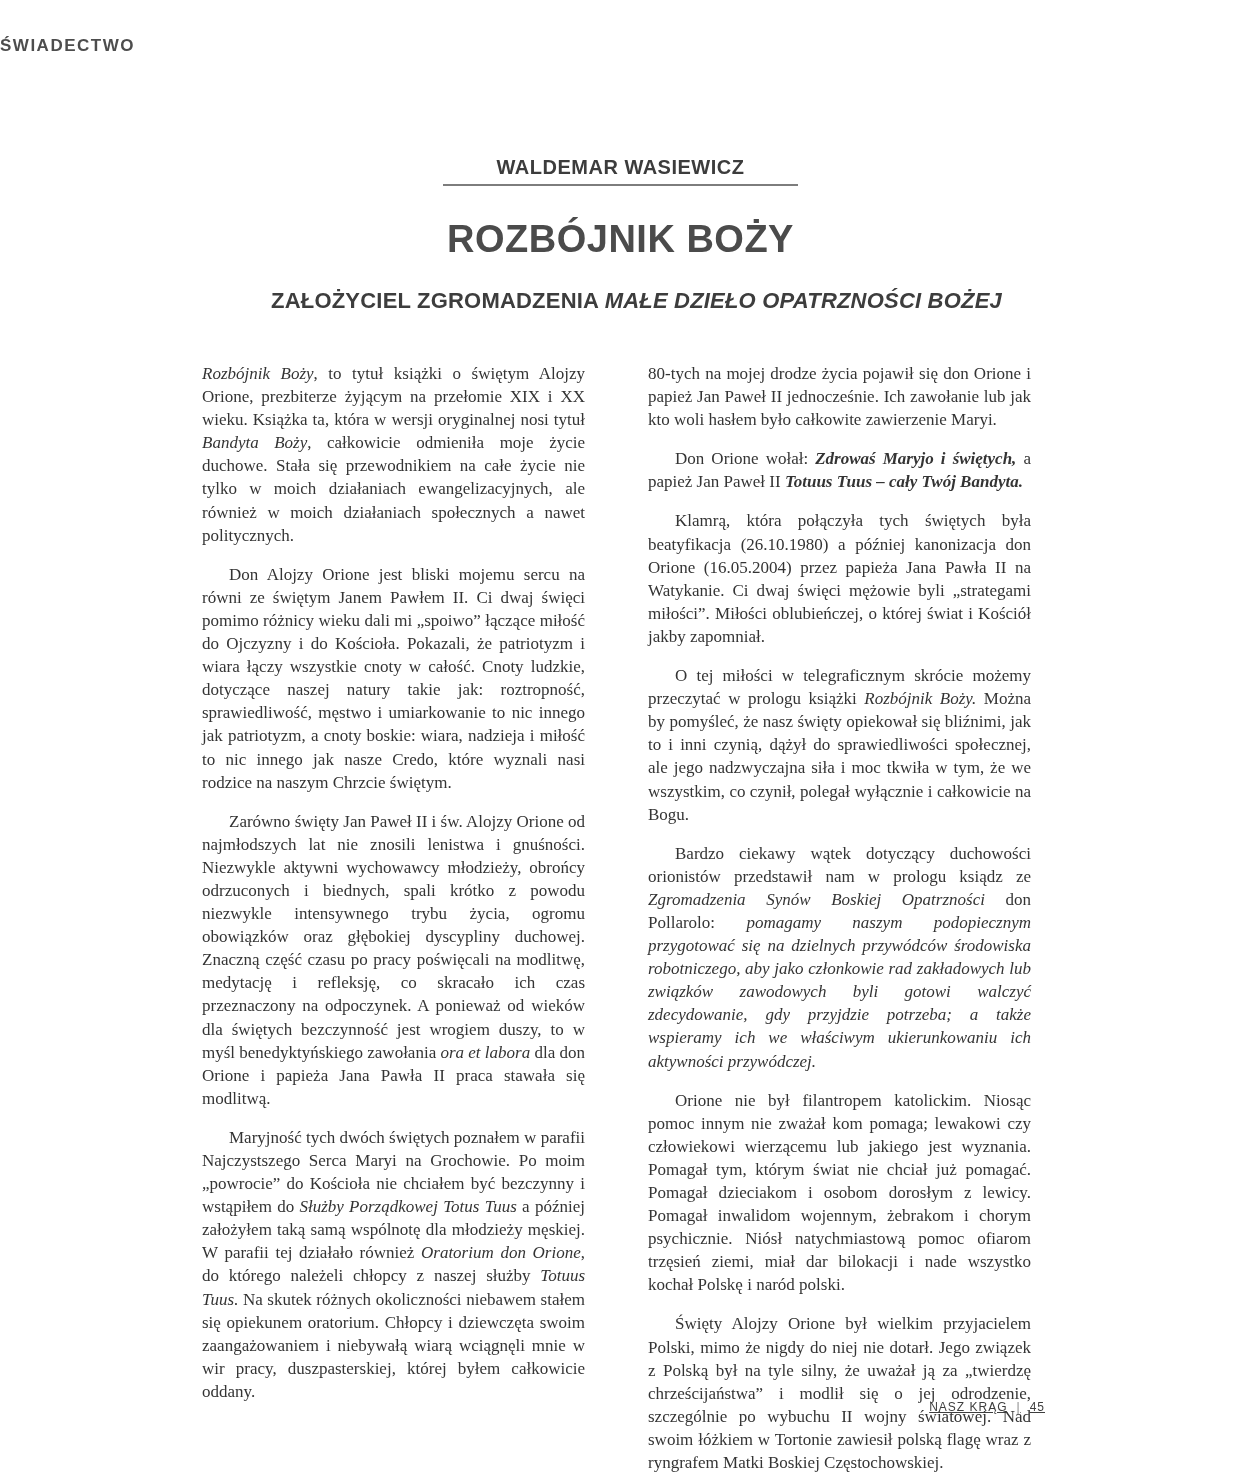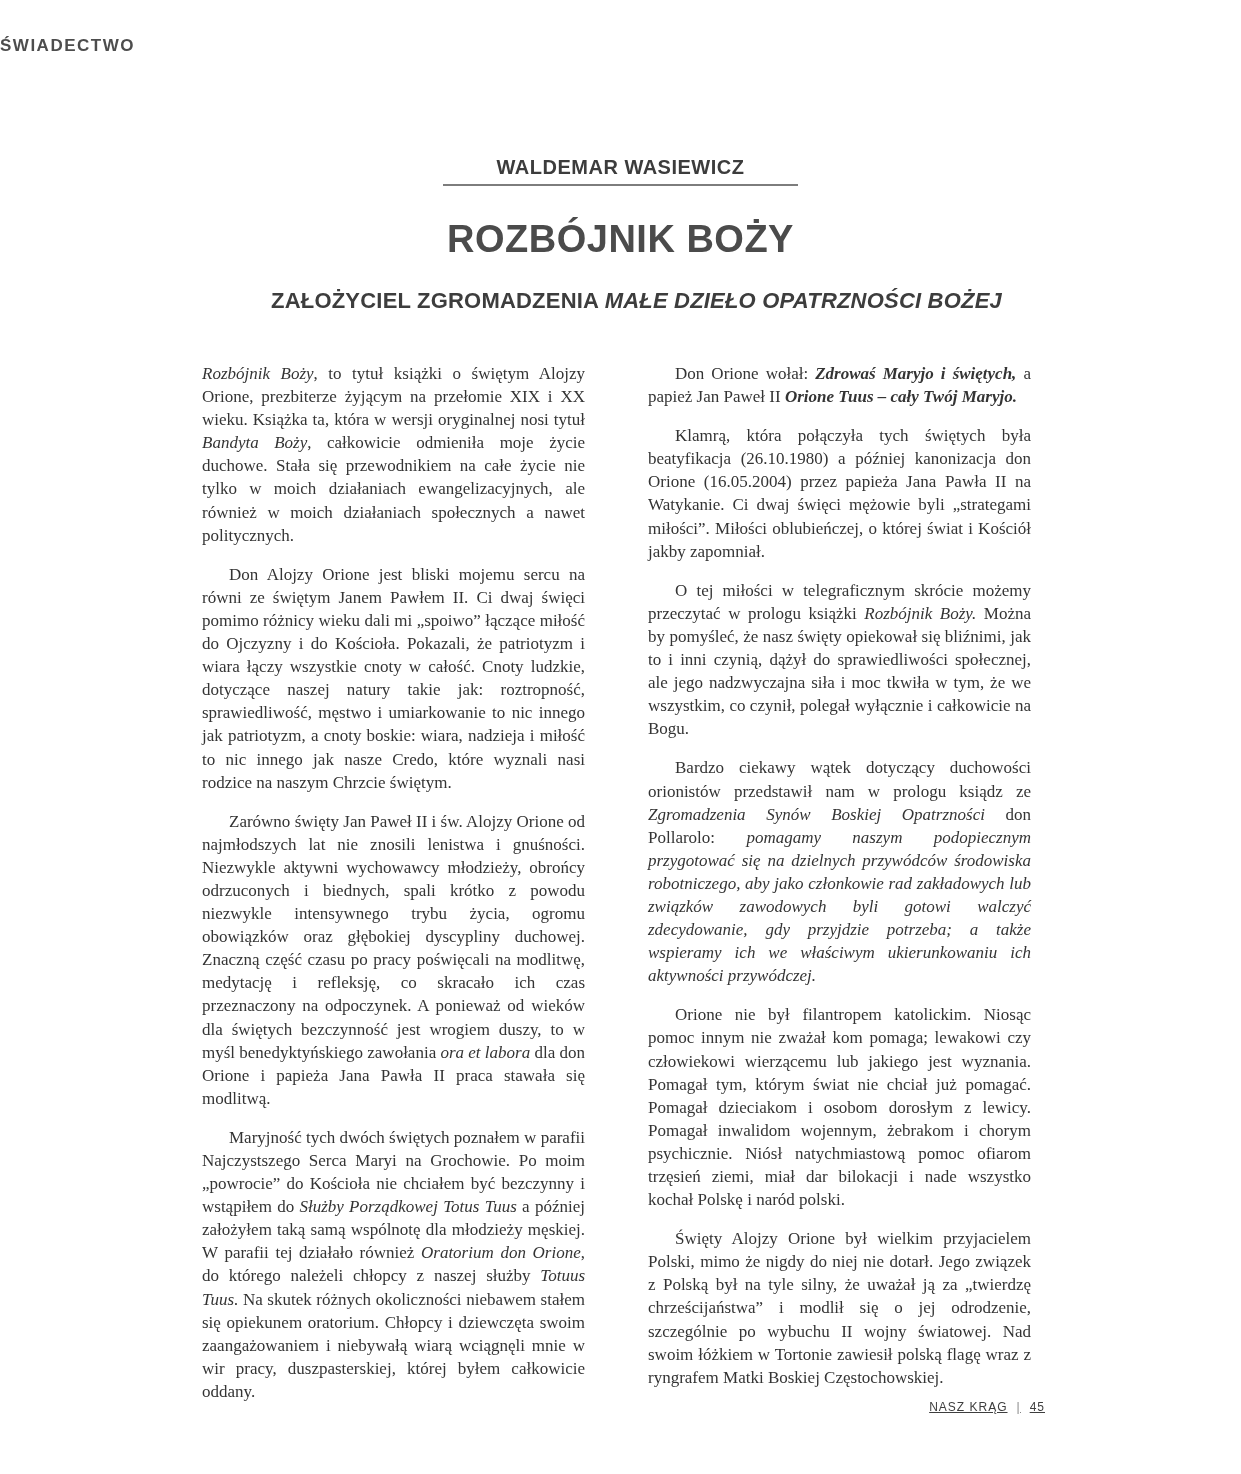--- a/index.html
+++ b/index.html
@@ -113,21 +113,22 @@
   <h2 class="subtitle"><span>ZAŁOŻYCIEL ZGROMADZENIA </span><span class="it">MAŁE DZIEŁO OPATRZNOŚCI BOŻEJ</span></h2>
 
   <div class="columns">
     <div class="col" lang="pl">
         <p class="para"><span class="it">Rozbójnik Boży</span><span>, to tytuł książki o świętym Alojzy Orione, prezbiterze żyjącym na przełomie XIX i XX wieku. Książka ta, która w wersji oryginalnej nosi tytuł </span><span class="it">Bandyta Boży</span><span>, całkowicie odmieniła moje życie duchowe. Stała się przewodnikiem na całe życie nie tylko w moich działaniach ewangelizacyjnych, ale również w moich działaniach społecznych a nawet politycznych.</span></p>
         <p class="para indent"><span>Don Alojzy Orione jest bliski mojemu sercu na równi ze świętym Janem Pawłem II. Ci dwaj święci pomimo różnicy wieku dali mi „spoiwo” łączące miłość do Ojczyzny i do Kościoła. Pokazali, że patriotyzm i wiara łączy wszystkie cnoty w całość. Cnoty ludzkie, dotyczące naszej natury takie jak: roztropność, sprawiedliwość, męstwo i umiarkowanie to nic innego jak patriotyzm, a cnoty boskie: wiara, nadzieja i miłość to nic innego jak nasze Credo, które wyznali nasi rodzice na naszym Chrzcie świętym.</span></p>
         <p class="para indent"><span>Zarówno święty Jan Paweł II i św. Alojzy Orione od najmłodszych lat nie znosili lenistwa i gnuśności. Niezwykle aktywni wychowawcy młodzieży, obrońcy odrzuconych i biednych, spali krótko z powodu niezwykle intensywnego trybu życia, ogromu obowiązków oraz głębokiej dyscypliny duchowej. Znaczną część czasu po pracy poświęcali na modlitwę, medytację i refleksję, co skracało ich czas przeznaczony na odpoczynek. A ponieważ od wieków dla świętych bezczynność jest wrogiem duszy, to w myśl benedyktyńskiego zawołania </span><span class="it">ora et labora</span><span> dla don Orione i papieża Jana Pawła II praca stawała się modlitwą.</span></p>
         <p class="para indent"><span>Maryjność tych dwóch świętych poznałem w parafii Najczystszego Serca Maryi na Grochowie. Po moim „powrocie” do Kościoła nie chciałem być bezczynny i wstąpiłem do </span><span class="it">Służby Porządkowej Totus Tuus</span><span> a później założyłem taką samą wspólnotę dla młodzieży męskiej. W parafii tej działało również </span><span class="it">Oratorium don Orione</span><span>, do którego należeli chłopcy z naszej służby </span><span class="it">Totuus Tuus.</span><span> Na skutek różnych okoliczności niebawem stałem się opiekunem oratorium. Chłopcy i dziewczęta swoim zaangażowaniem i niebywałą wiarą wciągnęli mnie w wir pracy, duszpasterskiej, której byłem całkowicie oddany.</span></p>
       </div>
     <div class="col" lang="pl">
-        <p class="para indent"><span>Don Orione wołał: </span><span class="bit">Zdrowaś Maryjo i świętych,</span><span> a papież Jan Paweł II </span><span class="bit">Orione Tuus – cały Twój Maryjo.</span></p>
+        <p class="para"><span>80-tych na mojej drodze życia pojawił się don Orione i papież Jan Paweł II jednocześnie. Ich zawołanie lub jak kto woli hasłem było całkowite zawierzenie Maryi.</span></p>
+        <p class="para indent"><span>Don Orione wołał: </span><span class="bit">Zdrowaś Maryjo i świętych,</span><span> a papież Jan Paweł II </span><span class="bit">Totuus Tuus – cały Twój Bandyta.</span></p>
         <p class="para indent"><span>Klamrą, która połączyła tych świętych była beatyfikacja (26.10.1980) a później kanonizacja don Orione (16.05.2004) przez papieża Jana Pawła II na Watykanie. Ci dwaj święci mężowie byli „strategami miłości”. Miłości oblubieńczej, o której świat i Kościół jakby zapomniał.</span></p>
         <p class="para indent"><span>O tej miłości w telegraficznym skrócie możemy przeczytać w prologu książki </span><span class="it">Rozbójnik Boży.</span><span> Można by pomyśleć, że nasz święty opiekował się bliźnimi, jak to i inni czynią, dążył do sprawiedliwości społecznej, ale jego nadzwyczajna siła i moc tkwiła w tym, że we wszystkim, co czynił, polegał wyłącznie i całkowicie na Bogu.</span></p>
         <p class="para indent"><span>Bardzo ciekawy wątek dotyczący duchowości orionistów przedstawił nam w prologu ksiądz ze </span><span class="it">Zgromadzenia Synów Boskiej Opatrzności</span><span> don Pollarolo: </span><span class="it">pomagamy naszym podopiecznym przygotować się na dzielnych przywódców środowiska robotniczego, aby jako członkowie rad zakładowych lub związków zawodowych byli gotowi walczyć zdecydowanie, gdy przyjdzie potrzeba; a także wspieramy ich we właściwym ukierunkowaniu ich aktywności przywódczej.</span></p>
         <p class="para indent"><span>Orione nie był filantropem katolickim. Niosąc pomoc innym nie zważał kom pomaga; lewakowi czy człowiekowi wierzącemu lub jakiego jest wyznania. Pomagał tym, którym świat nie chciał już pomagać. Pomagał dzieciakom i osobom dorosłym z lewicy. Pomagał inwalidom wojennym, żebrakom i chorym psychicznie. Niósł natychmiastową pomoc ofiarom trzęsień ziemi, miał dar bilokacji i nade wszystko kochał Polskę i naród polski.</span></p>
         <p class="para indent"><span>Święty Alojzy Orione był wielkim przyjacielem Polski, mimo że nigdy do niej nie dotarł. Jego związek z Polską był na tyle silny, że uważał ją za „twierdzę chrześcijaństwa” i modlił się o jej odrodzenie, szczególnie po wybuchu II wojny światowej. Nad swoim łóżkiem w Tortonie zawiesił polską flagę wraz z ryngrafem Matki Boskiej Częstochowskiej.</span></p>
       </div>
   </div>
 
   <div class="footer"><span>NASZ KRĄG</span><span class="sep">|</span><span>45</span></div>
 

